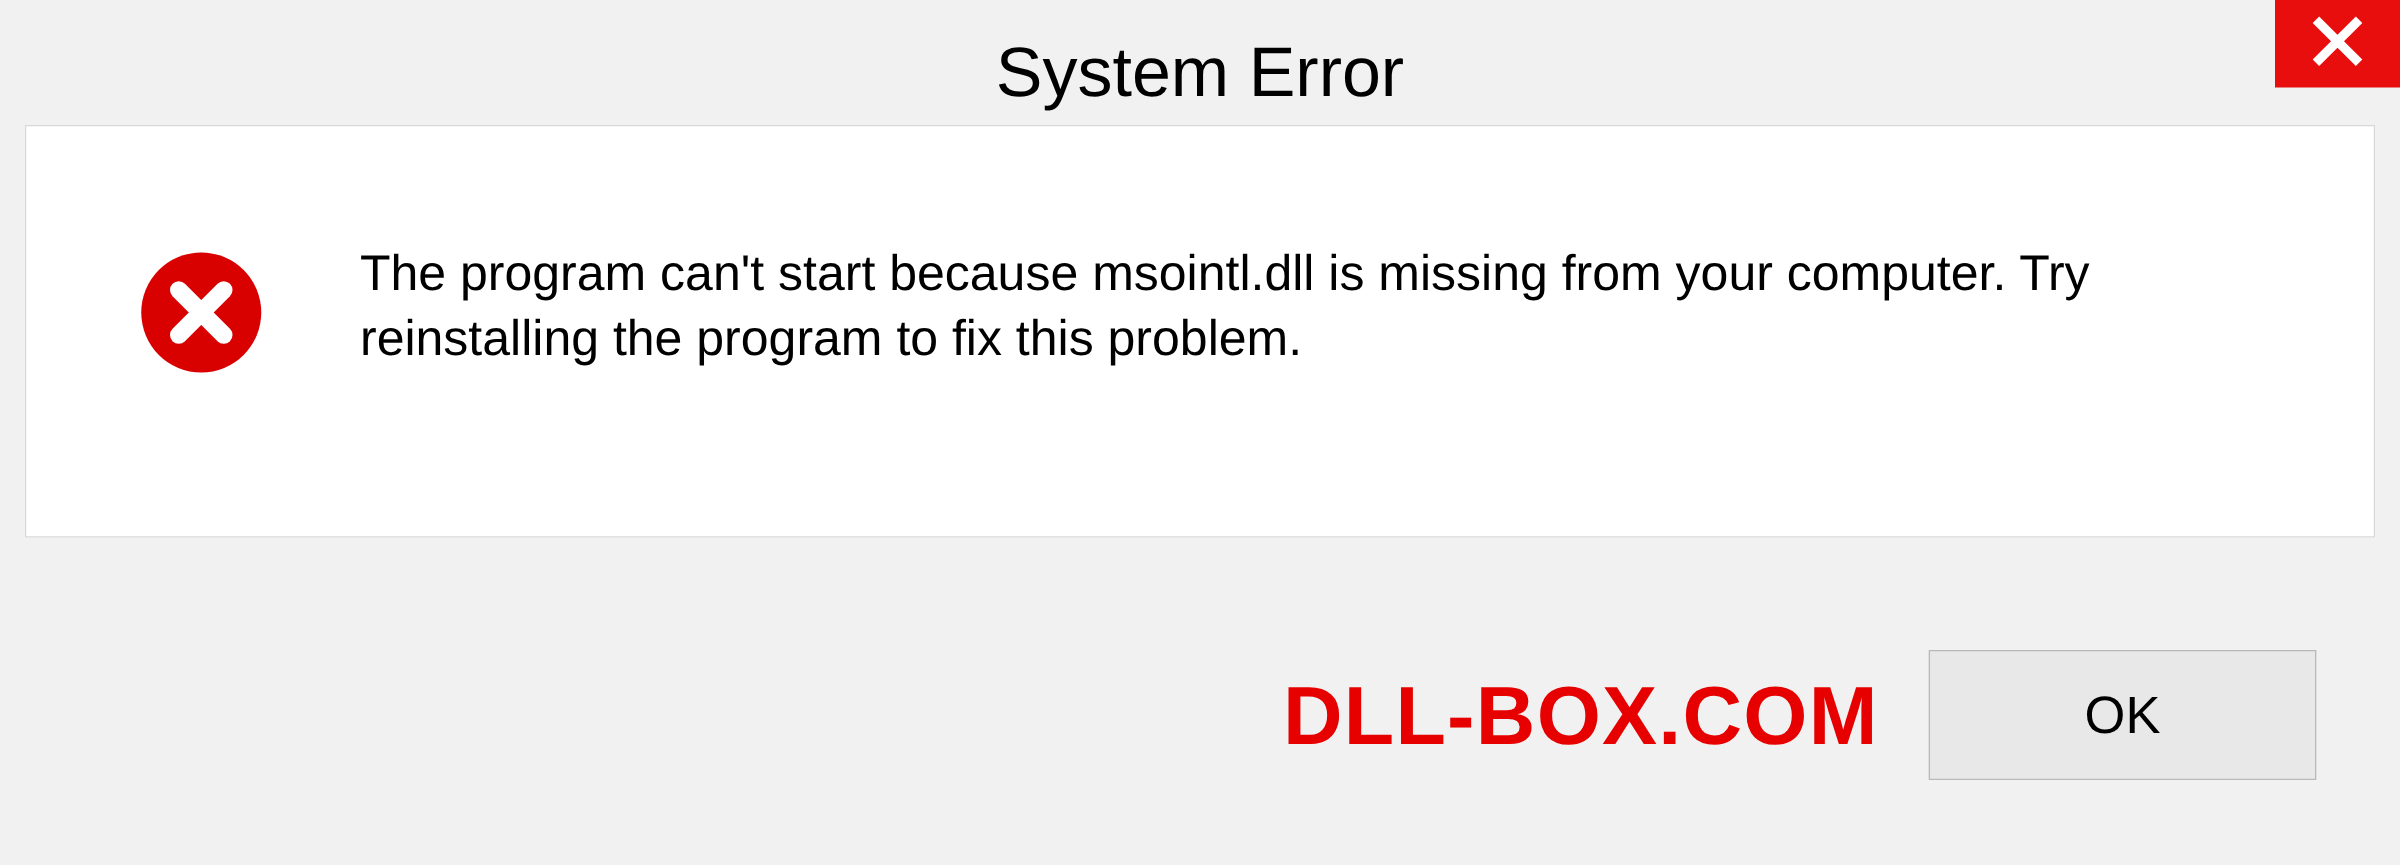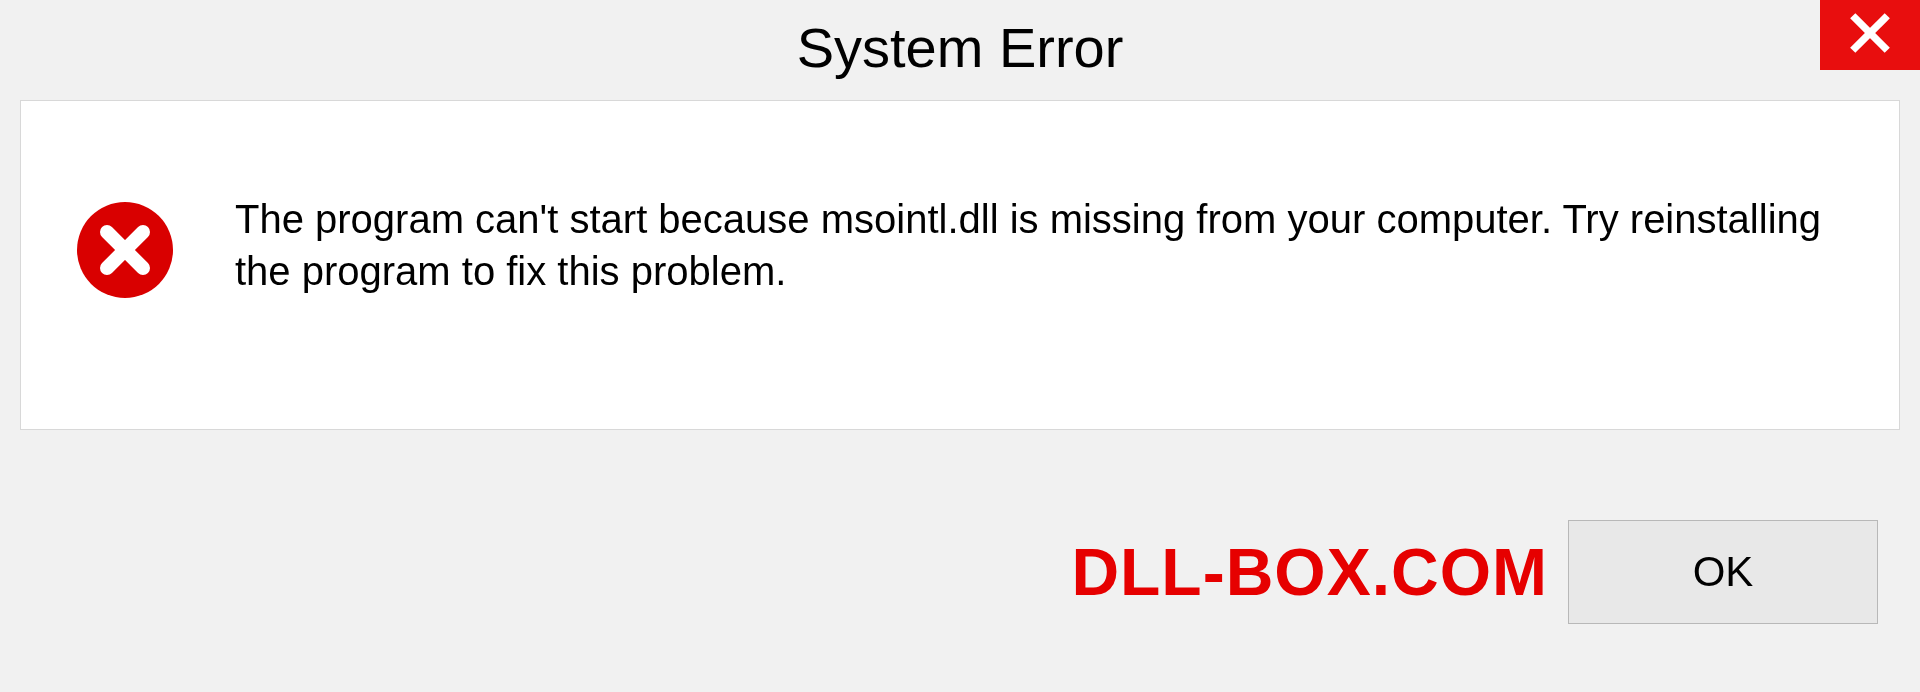--- a/index.html
+++ b/index.html
@@ -10,21 +10,21 @@
     body {
       width: 1920px;
       height: 692px;
       background: #f1f1f1;
       font-family: "Segoe UI", Arial, sans-serif;
       position: relative;
     }
     .titlebar {
       height: 100px;
       display: flex;
-      align-items: flex-start;
+      align-items: center;
       justify-content: center;
       position: relative;
       padding-top: 10px;
     }
     .title {
       font-size: 56px;
       font-weight: 400;
       color: #000000;
       margin-top: 5px;
     }
@@ -44,22 +44,22 @@
       width: 44px;
       height: 44px;
     }
     .body-panel {
       margin: 0 20px;
       background: #ffffff;
       border: 1px solid #d8d8d8;
       height: 330px;
       display: flex;
       align-items: center;
-      padding: 0 54px;
-      gap: 60px;
+      padding: 0 90px;
+      gap: 77px;
     }
     .error-icon {
       width: 100px;
       height: 100px;
       flex-shrink: 0;
       margin-top: -30px;
     }
     .error-icon svg {
       width: 100%;
       height: 100%;
@@ -67,27 +67,27 @@
     .message {
       font-size: 40px;
       color: #000000;
       line-height: 1.3;
       margin-top: -40px;
     }
     .footer {
       position: absolute;
       bottom: 0;
       left: 0;
-      right: 2px;
+      right: 14px;
       height: 240px;
       display: flex;
       align-items: center;
       justify-content: flex-end;
-      padding: 0 40px;
-      gap: 20px;
+      padding: 0 53px;
+      gap: 40px;
     }
     .watermark {
       font-size: 66px;
       font-weight: 800;
       color: #e60000;
       letter-spacing: 1px;
       font-family: Arial, sans-serif;
     }
     .ok-btn {
       width: 310px;

